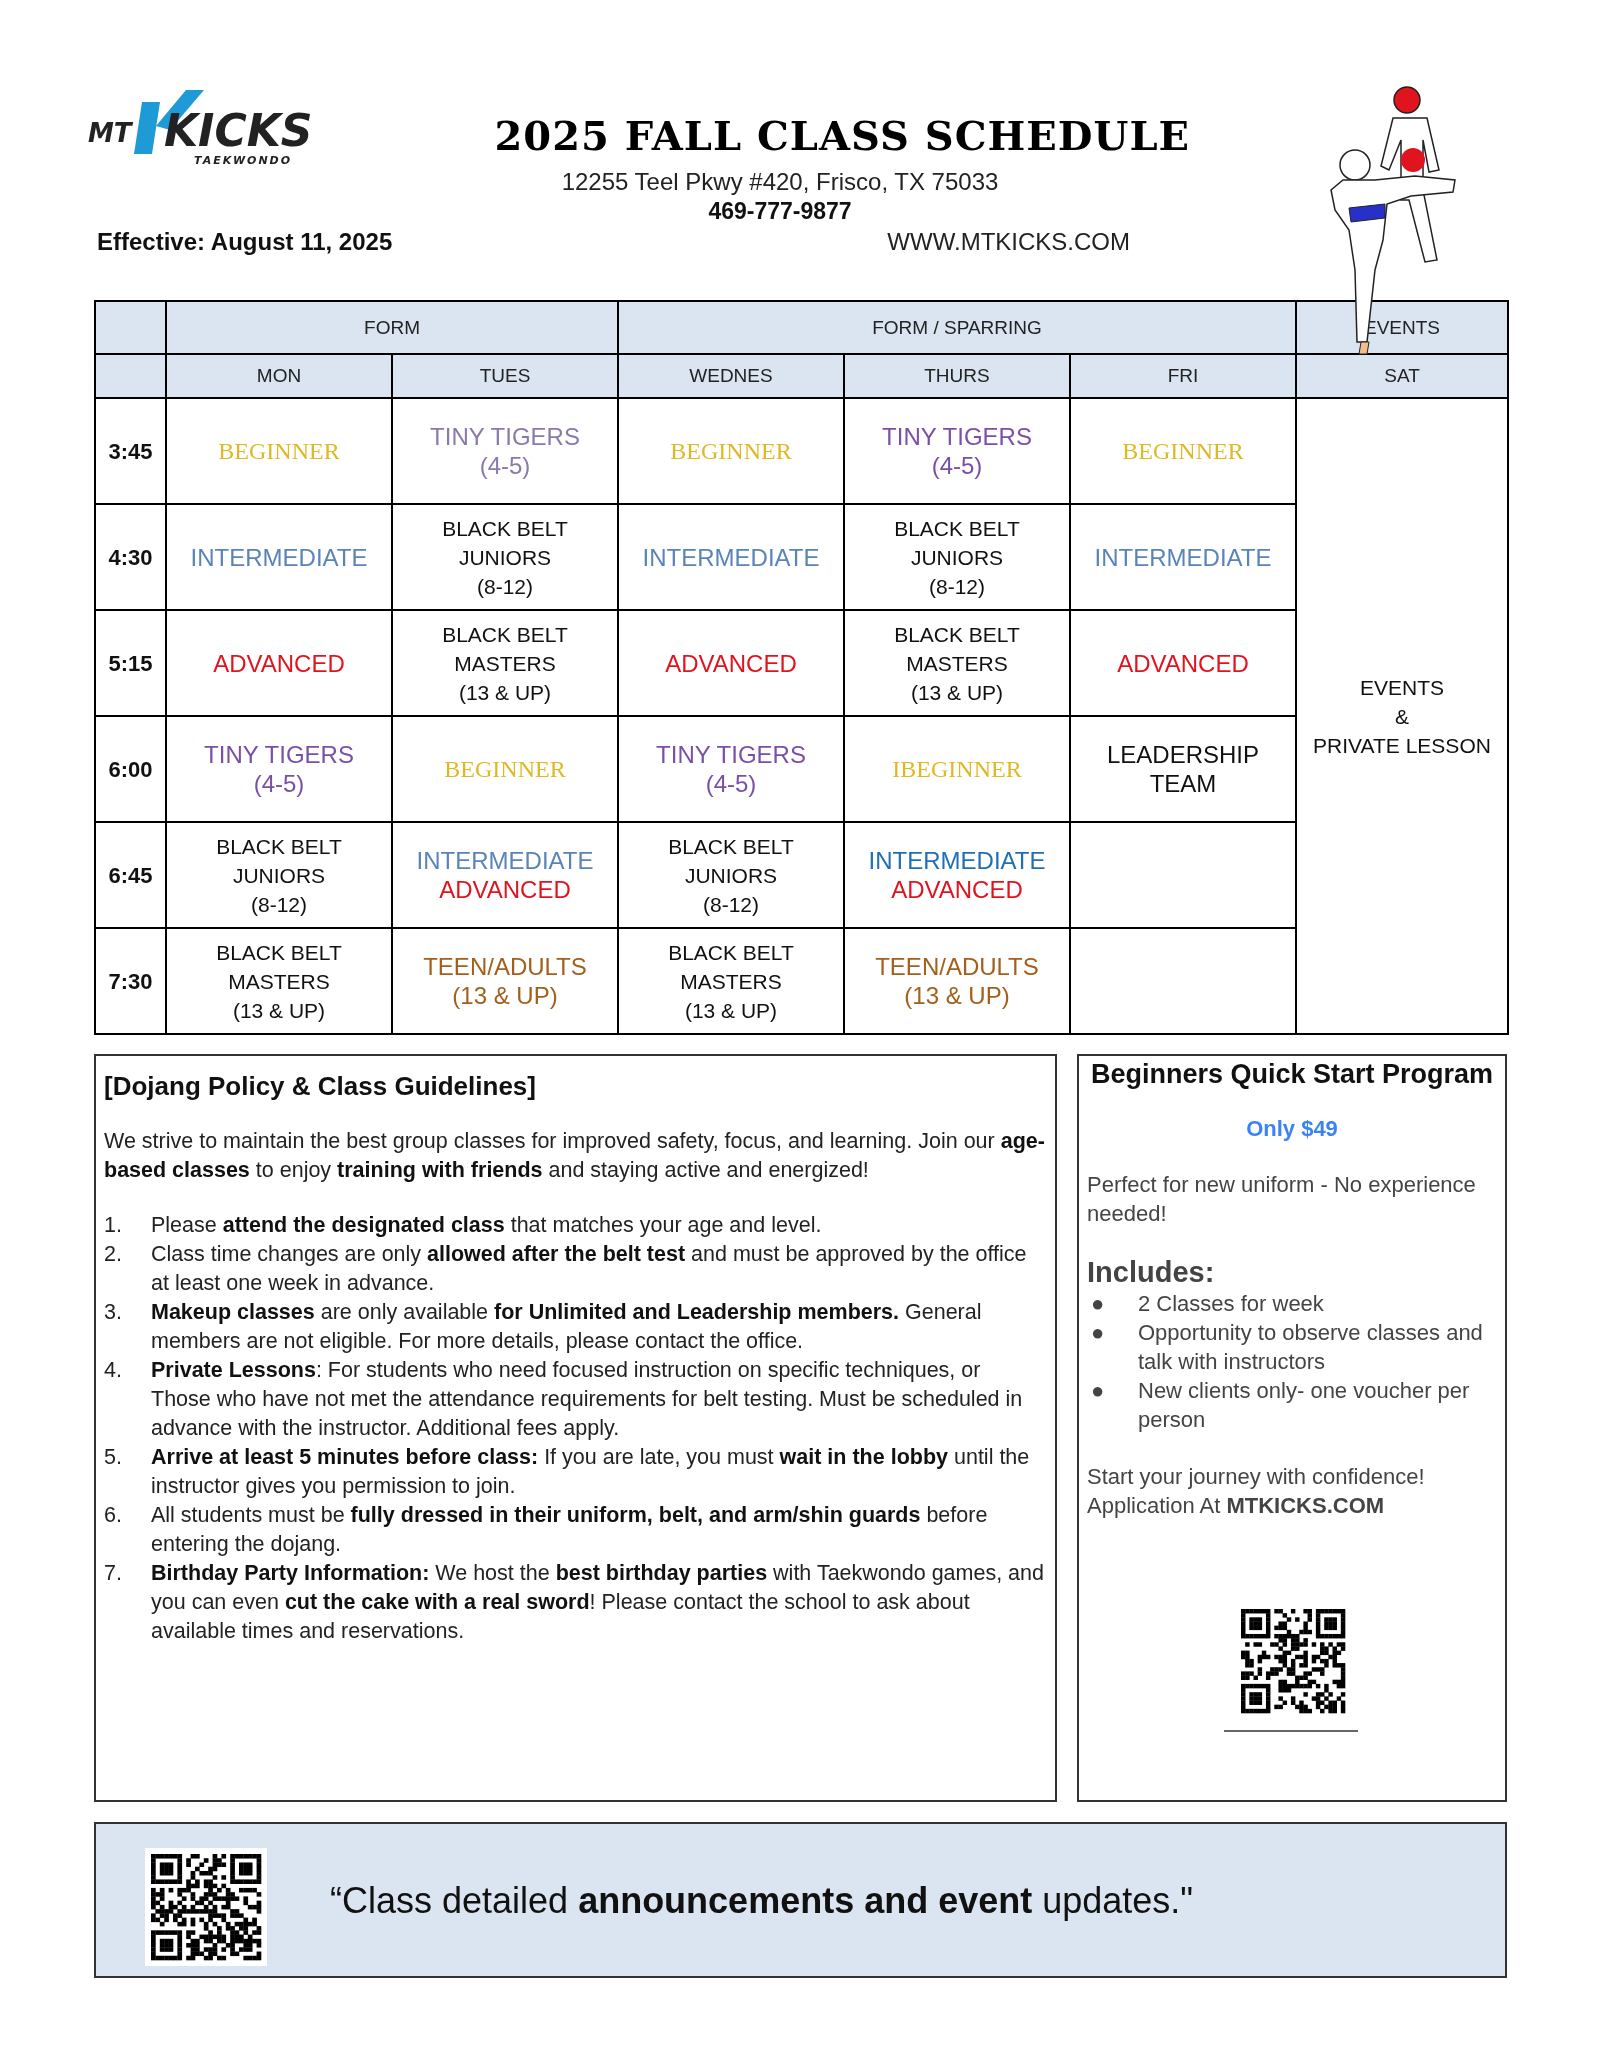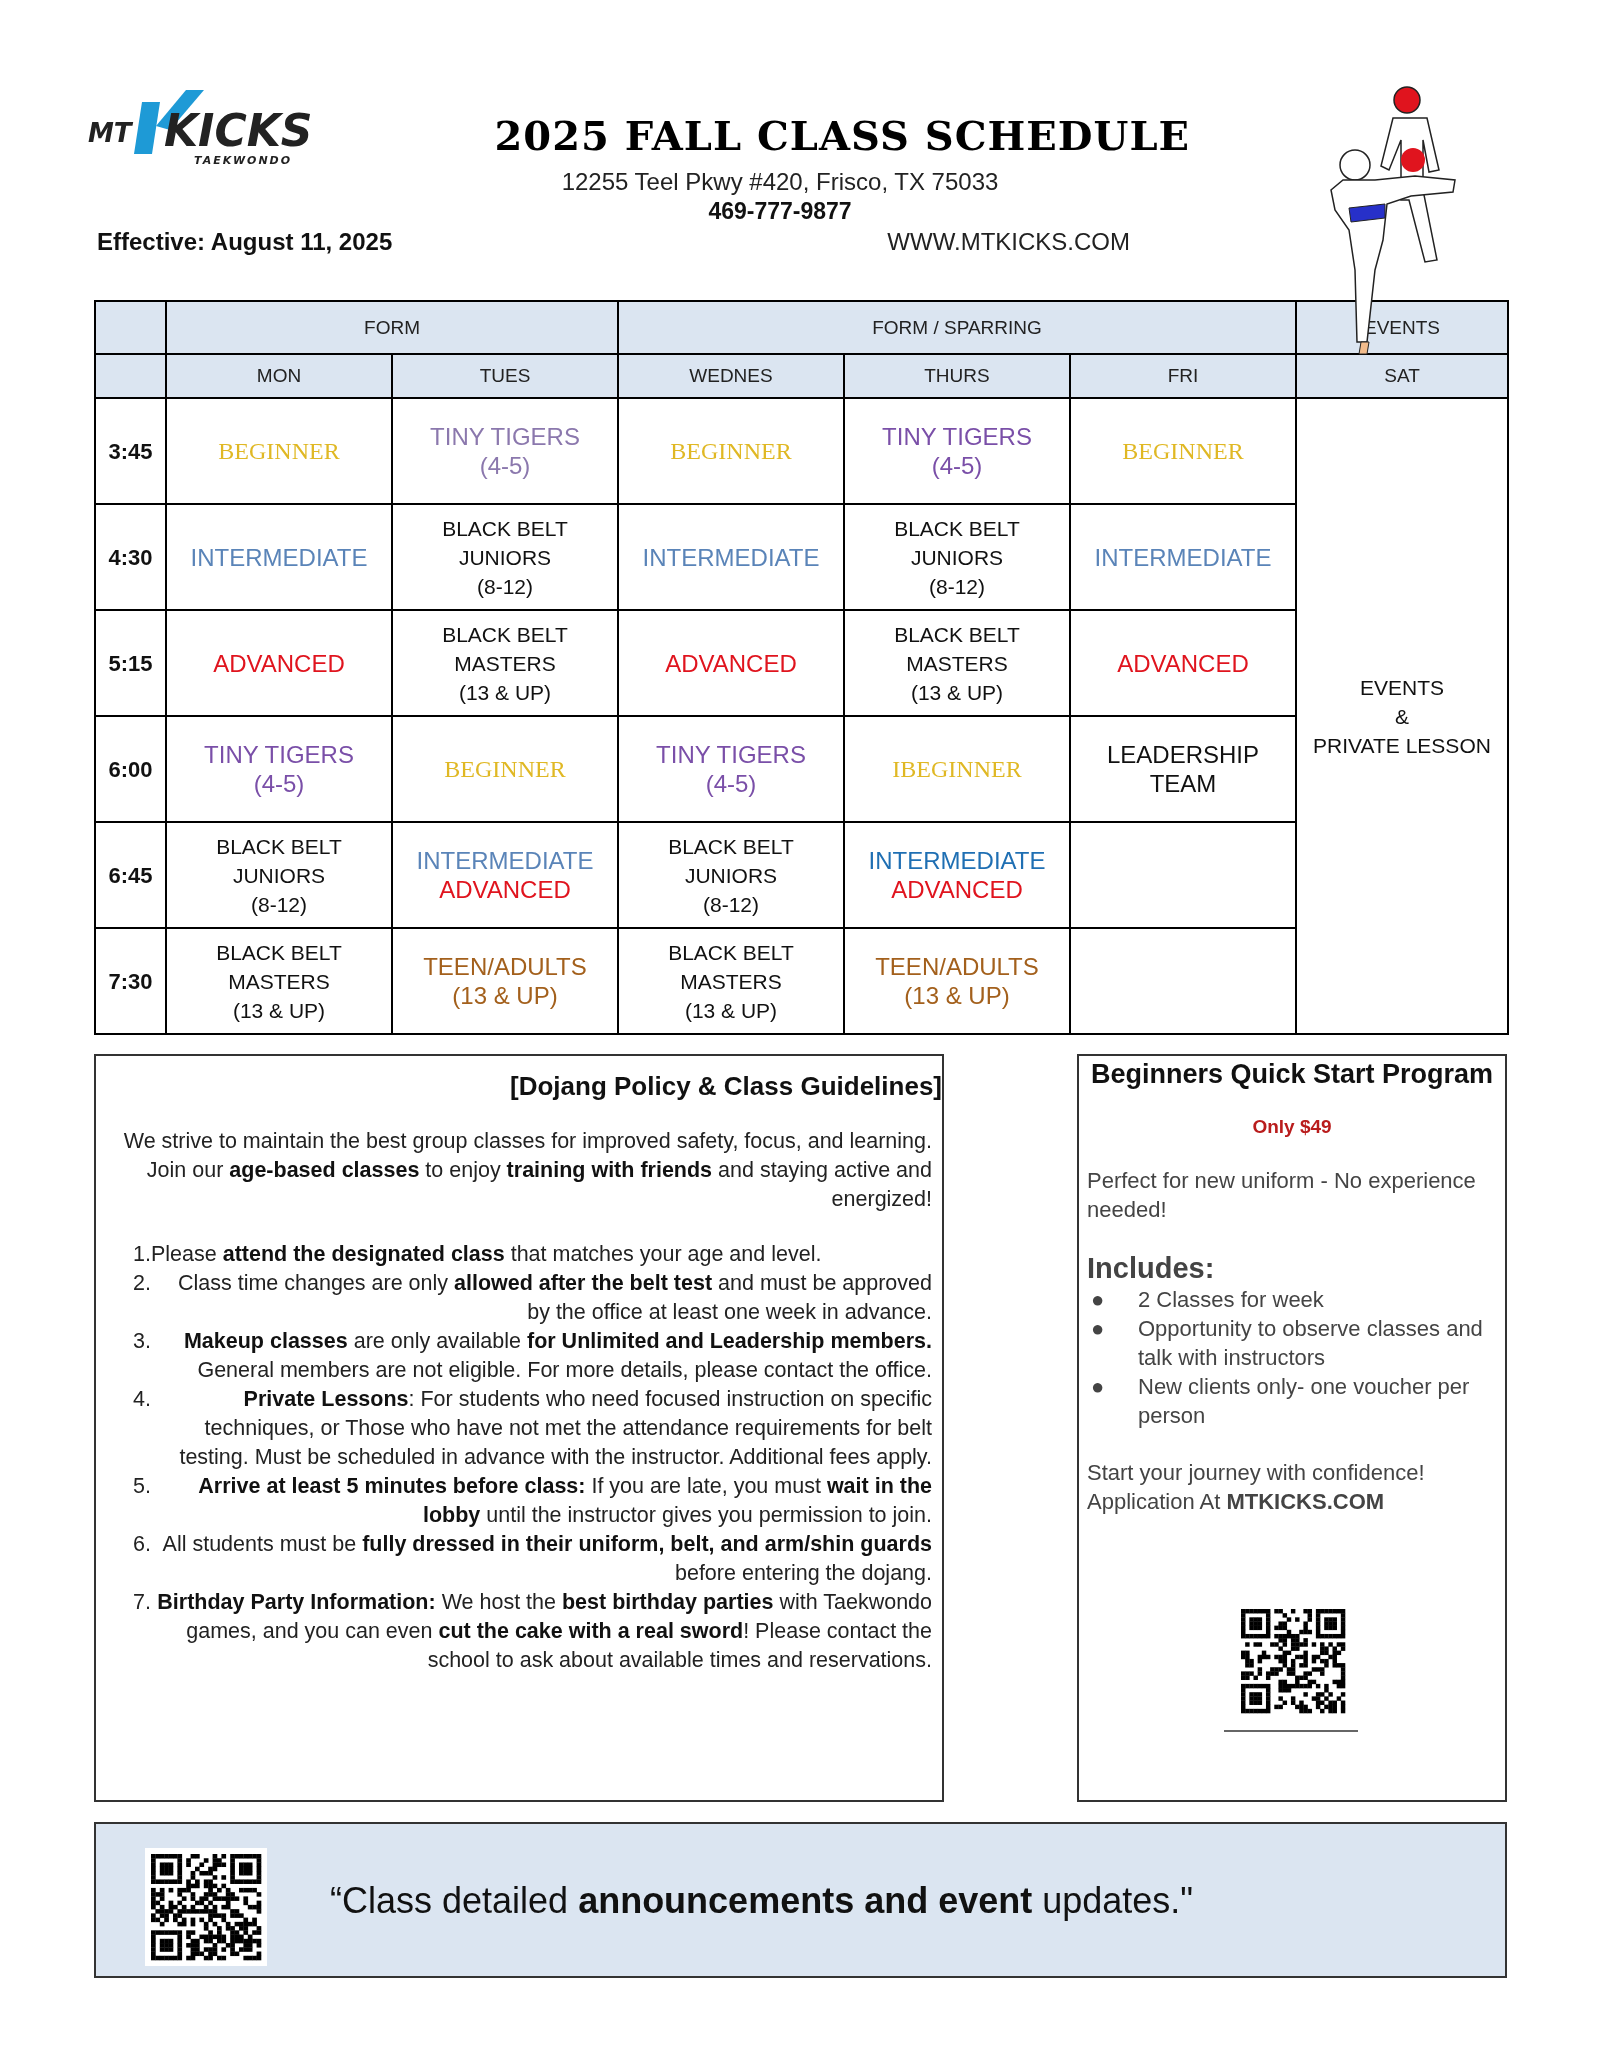--- a/index.html
+++ b/index.html
@@ -29,34 +29,34 @@
   .c-beginner { color: #e0b824; font-family: Liberation Serif, serif; }
   .c-tiny { color: #7a4fa8; }
   .c-tiny-light { color: #8b78ad; }
   .c-inter { color: #5a84b8; }
   .c-inter2 { color: #1f6fb3; }
   .c-adv { color: #e0141e; }
   .c-black { color: #111; font-size: 21px; line-height: 29px; }
   .c-teen { color: #a3601c; }
 
   
-  .policy { left: 94px; top: 1054px; width: 850px; height: 748px; border: 2px solid #333;
-            font-family: "Liberation Sans", sans-serif; font-size: 21.5px; line-height: 29px; color: #222; box-sizing: border-box; text-align: right; }
+  .policy { left: 94px; top: 1054px; width: 963px; height: 748px; border: 2px solid #333;
+            font-family: "Liberation Sans", sans-serif; font-size: 21.5px; line-height: 29px; color: #222; box-sizing: border-box; }
   .policy h2 { margin: 16px 0 0 8px; font-size: 26px; font-weight: bold; color: #111; }
   .policy p { margin: 26px 10px 0 8px; }
   .policy ol { margin: 26px 10px 0 8px; padding: 0; list-style: none; }
   .policy li { display: flex; }
   .policy li .num { width: 47px; flex: none; }
   .policy b { color: #111; }
 
   
   .quick { left: 1077px; top: 1054px; width: 430px; height: 748px; border: 2px solid #333;
            font-family: "Liberation Sans", sans-serif; box-sizing: border-box; color: #444; }
   .quick .qt { text-align: center; font-weight: bold; font-size: 27px; line-height: 36px; color: #111; margin-top: 0; }
-  .quick .price { text-align: center; font-weight: bold; font-size: 19px; margin-top: 24px; color: #b91c1c; }
+  .quick .price { text-align: center; font-weight: bold; font-size: 22px; margin-top: 24px; color: #3b82f6; }
   .quick .desc { margin: 28px 8px 0 8px; font-size: 22px; line-height: 29px; }
   .quick .inc { margin: 28px 8px 0 8px; font-size: 29px; font-weight: bold; color: #444; }
   .quick ul { margin: 0 8px; padding: 0; list-style: none; font-size: 22px; line-height: 29px; }
   .quick ul li { display: flex; }
   .quick ul li .bul { width: 47px; flex: none; padding-left: 4px; }
   .quick .cta { margin: 28px 8px 0 8px; font-size: 22px; line-height: 29px; }
   .qr1 { left: 1235px; top: 1603px; width: 116px; height: 116px; }
   .qr-line { left: 1224px; top: 1730px; width: 134px; height: 2px; background: #666; }
 
   

